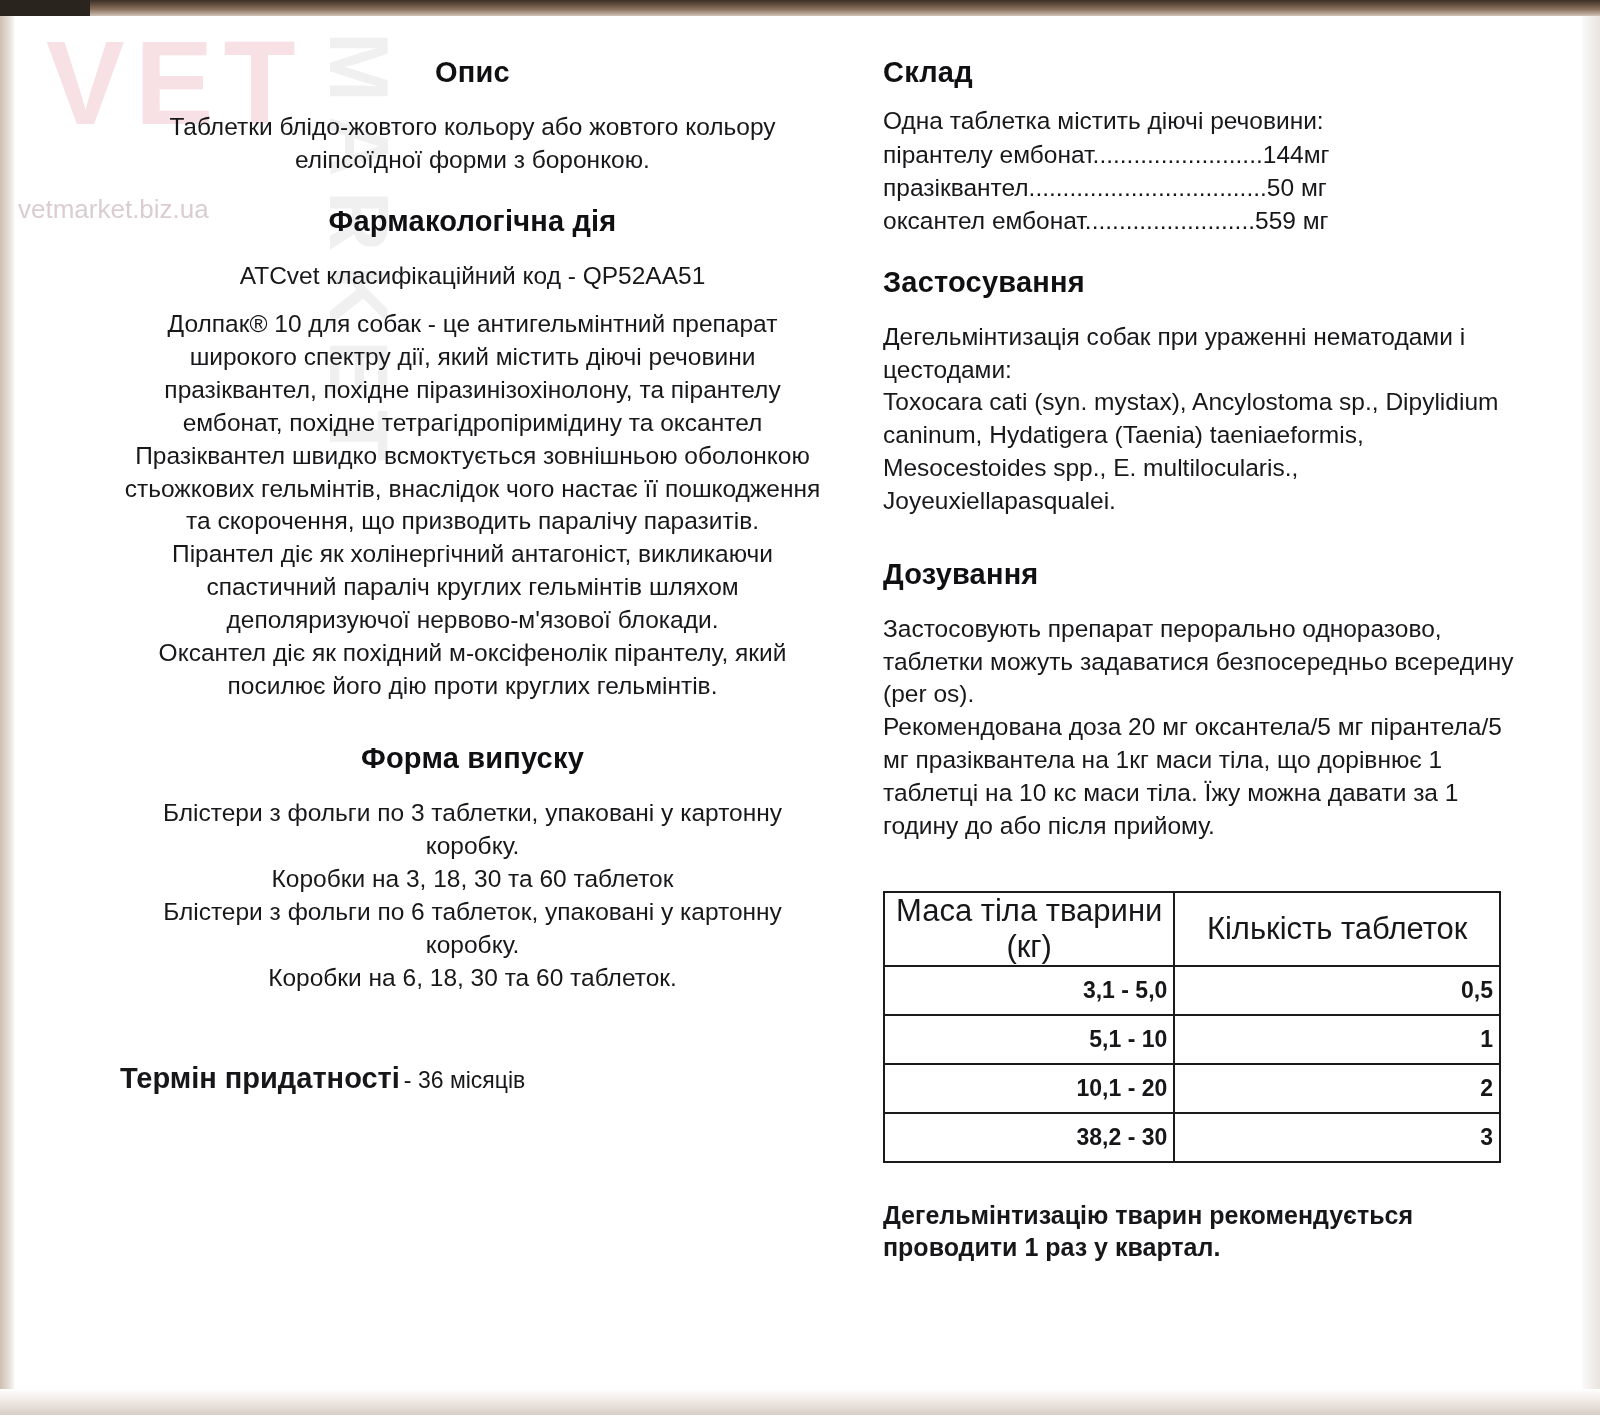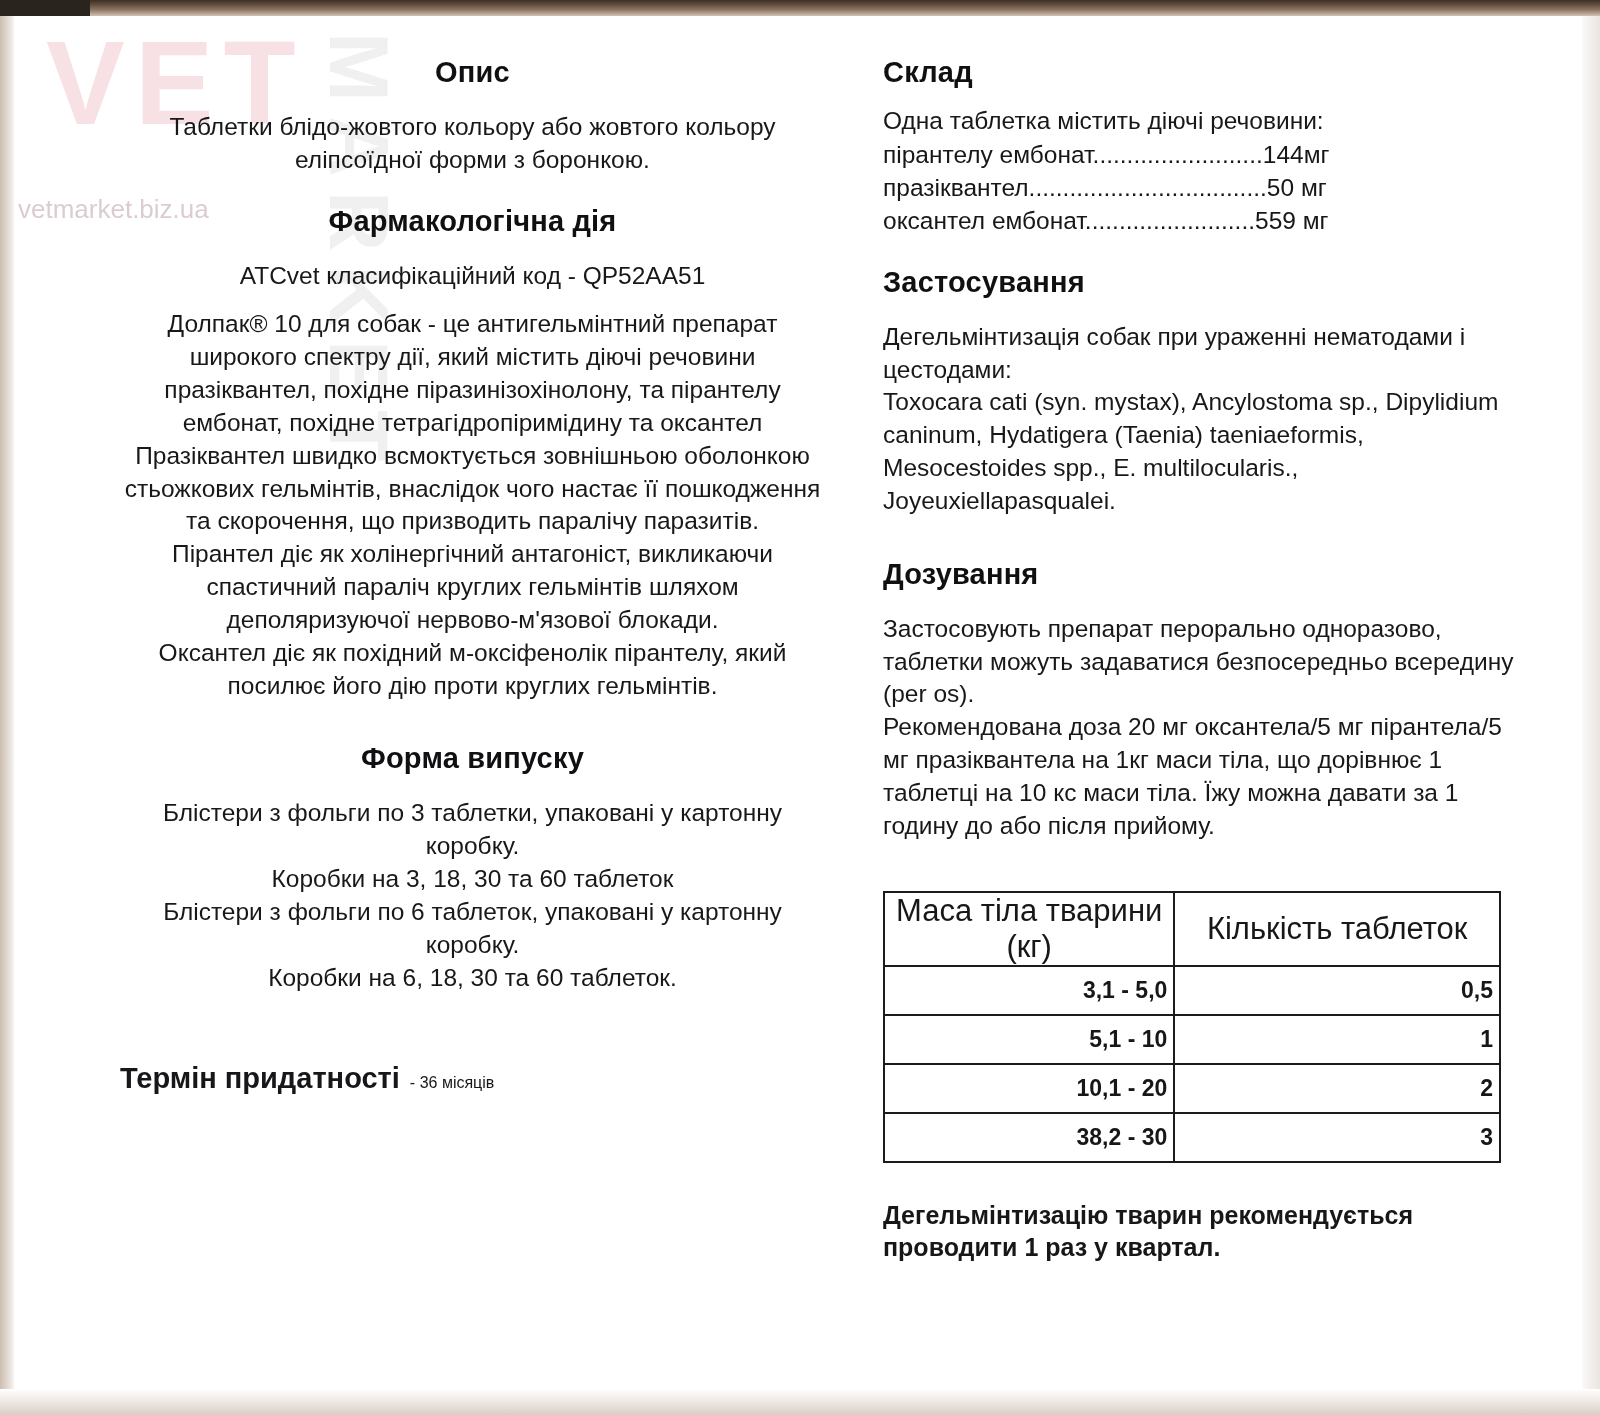--- a/index.html
+++ b/index.html
@@ -135,28 +135,28 @@
 
   .dose-line {
     font-size: 24.5px;
     line-height: 1.36;
     white-space: pre;
   }
 
   .expiry-row {
     display: flex;
     align-items: baseline;
-    gap: 10px;
+    gap: 4px;
   }
   .expiry-title {
     font-size: 29px;
     font-weight: bold;
   }
   .expiry-value {
-    font-size: 16px;
+    font-size: 23px;
   }
 
   table.dosetable {
     border-collapse: collapse;
     width: 618px;
     margin-top: 8px;
   }
   table.dosetable th,
   table.dosetable td {
     border: 2px solid #1b1b1e;

